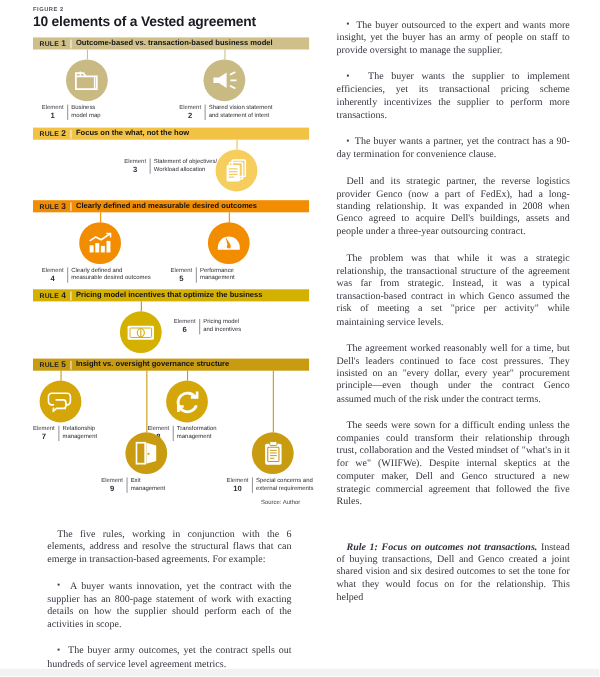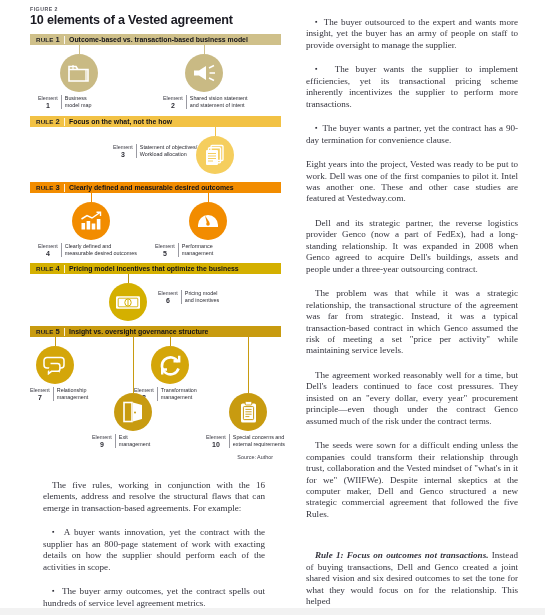--- a/index.html
+++ b/index.html
@@ -405,33 +405,32 @@
         <span class="etxt">
           <span style="display:block">Special concerns and</span>
           <span style="display:block">external requirements</span>
         </span>
       </div>
 
       <div class="source" style="top:117px;">Source: Author</div>
     </div>
 
     <div class="bodytext" style="margin-left:6px;width:248px;margin-top:2px;">
-      <p class="ind">The five rules, working in conjunction with the 16 elements, address and resolve the structural flaws that can emerge in transaction-based agreements. For example:</p>
+      <p class="ind">The five rules, working in conjunction with the 6 elements, address and resolve the structural flaws that can emerge in transaction-based agreements. For example:</p>
       <p class="bull">A buyer wants innovation, yet the contract with the supplier has an 800-page statement of work with exacting details on how the supplier should perform each of the activities in scope.</p>
       <p class="bull">The buyer army outcomes, yet the contract spells out hundreds of service level agreement metrics.</p>
     </div>
   </div>
 
   <div class="col-right bodytext">
     <p class="bull">The buyer outsourced to the expert and wants more insight, yet the buyer has an army of people on staff to provide oversight to manage the supplier.</p>
     <p class="bull">The buyer wants the supplier to implement efficiencies, yet its transactional pricing scheme inherently incentivizes the supplier to perform more transactions.</p>
     <p class="bull">The buyer wants a partner, yet the contract has a 90-day termination for convenience clause.</p>
 
 
-    <p>Eight years into the project, Vested was ready to be put to work. Dell was one of the first companies to pilot it. Intel was another one. These and other case studies are featured at Vestedway.com.</p>
     <p class="ind">Dell and its strategic partner, the reverse logistics provider Genco (now a part of FedEx), had a long-standing relationship. It was expanded in 2008 when Genco agreed to acquire Dell's buildings, assets and people under a three-year outsourcing contract.</p>
     <p class="ind">The problem was that while it was a strategic relationship, the transactional structure of the agreement was far from strategic. Instead, it was a typical transaction-based contract in which Genco assumed the risk of meeting a set "price per activity" while maintaining service levels.</p>
     <p class="ind">The agreement worked reasonably well for a time, but Dell's leaders continued to face cost pressures. They insisted on an "every dollar, every year" procurement principle—even though under the contract Genco assumed much of the risk under the contract terms.</p>
     <p class="ind">The seeds were sown for a difficult ending unless the companies could transform their relationship through trust, collaboration and the Vested mindset of "what's in it for we" (WIIFWe). Despite internal skeptics at the computer maker, Dell and Genco structured a new strategic commercial agreement that followed the five Rules.</p>
     <div class="gap-s"></div>
     <p class="ind"><span class="runin">Rule 1: Focus on outcomes not transactions.</span><span> Instead of buying transactions, Dell and Genco created a joint shared vision and six desired outcomes to set the tone for what they would focus on for the relationship. This helped</span></p>
   </div>
 
   <div class="bottomrule"></div>
 </div>

